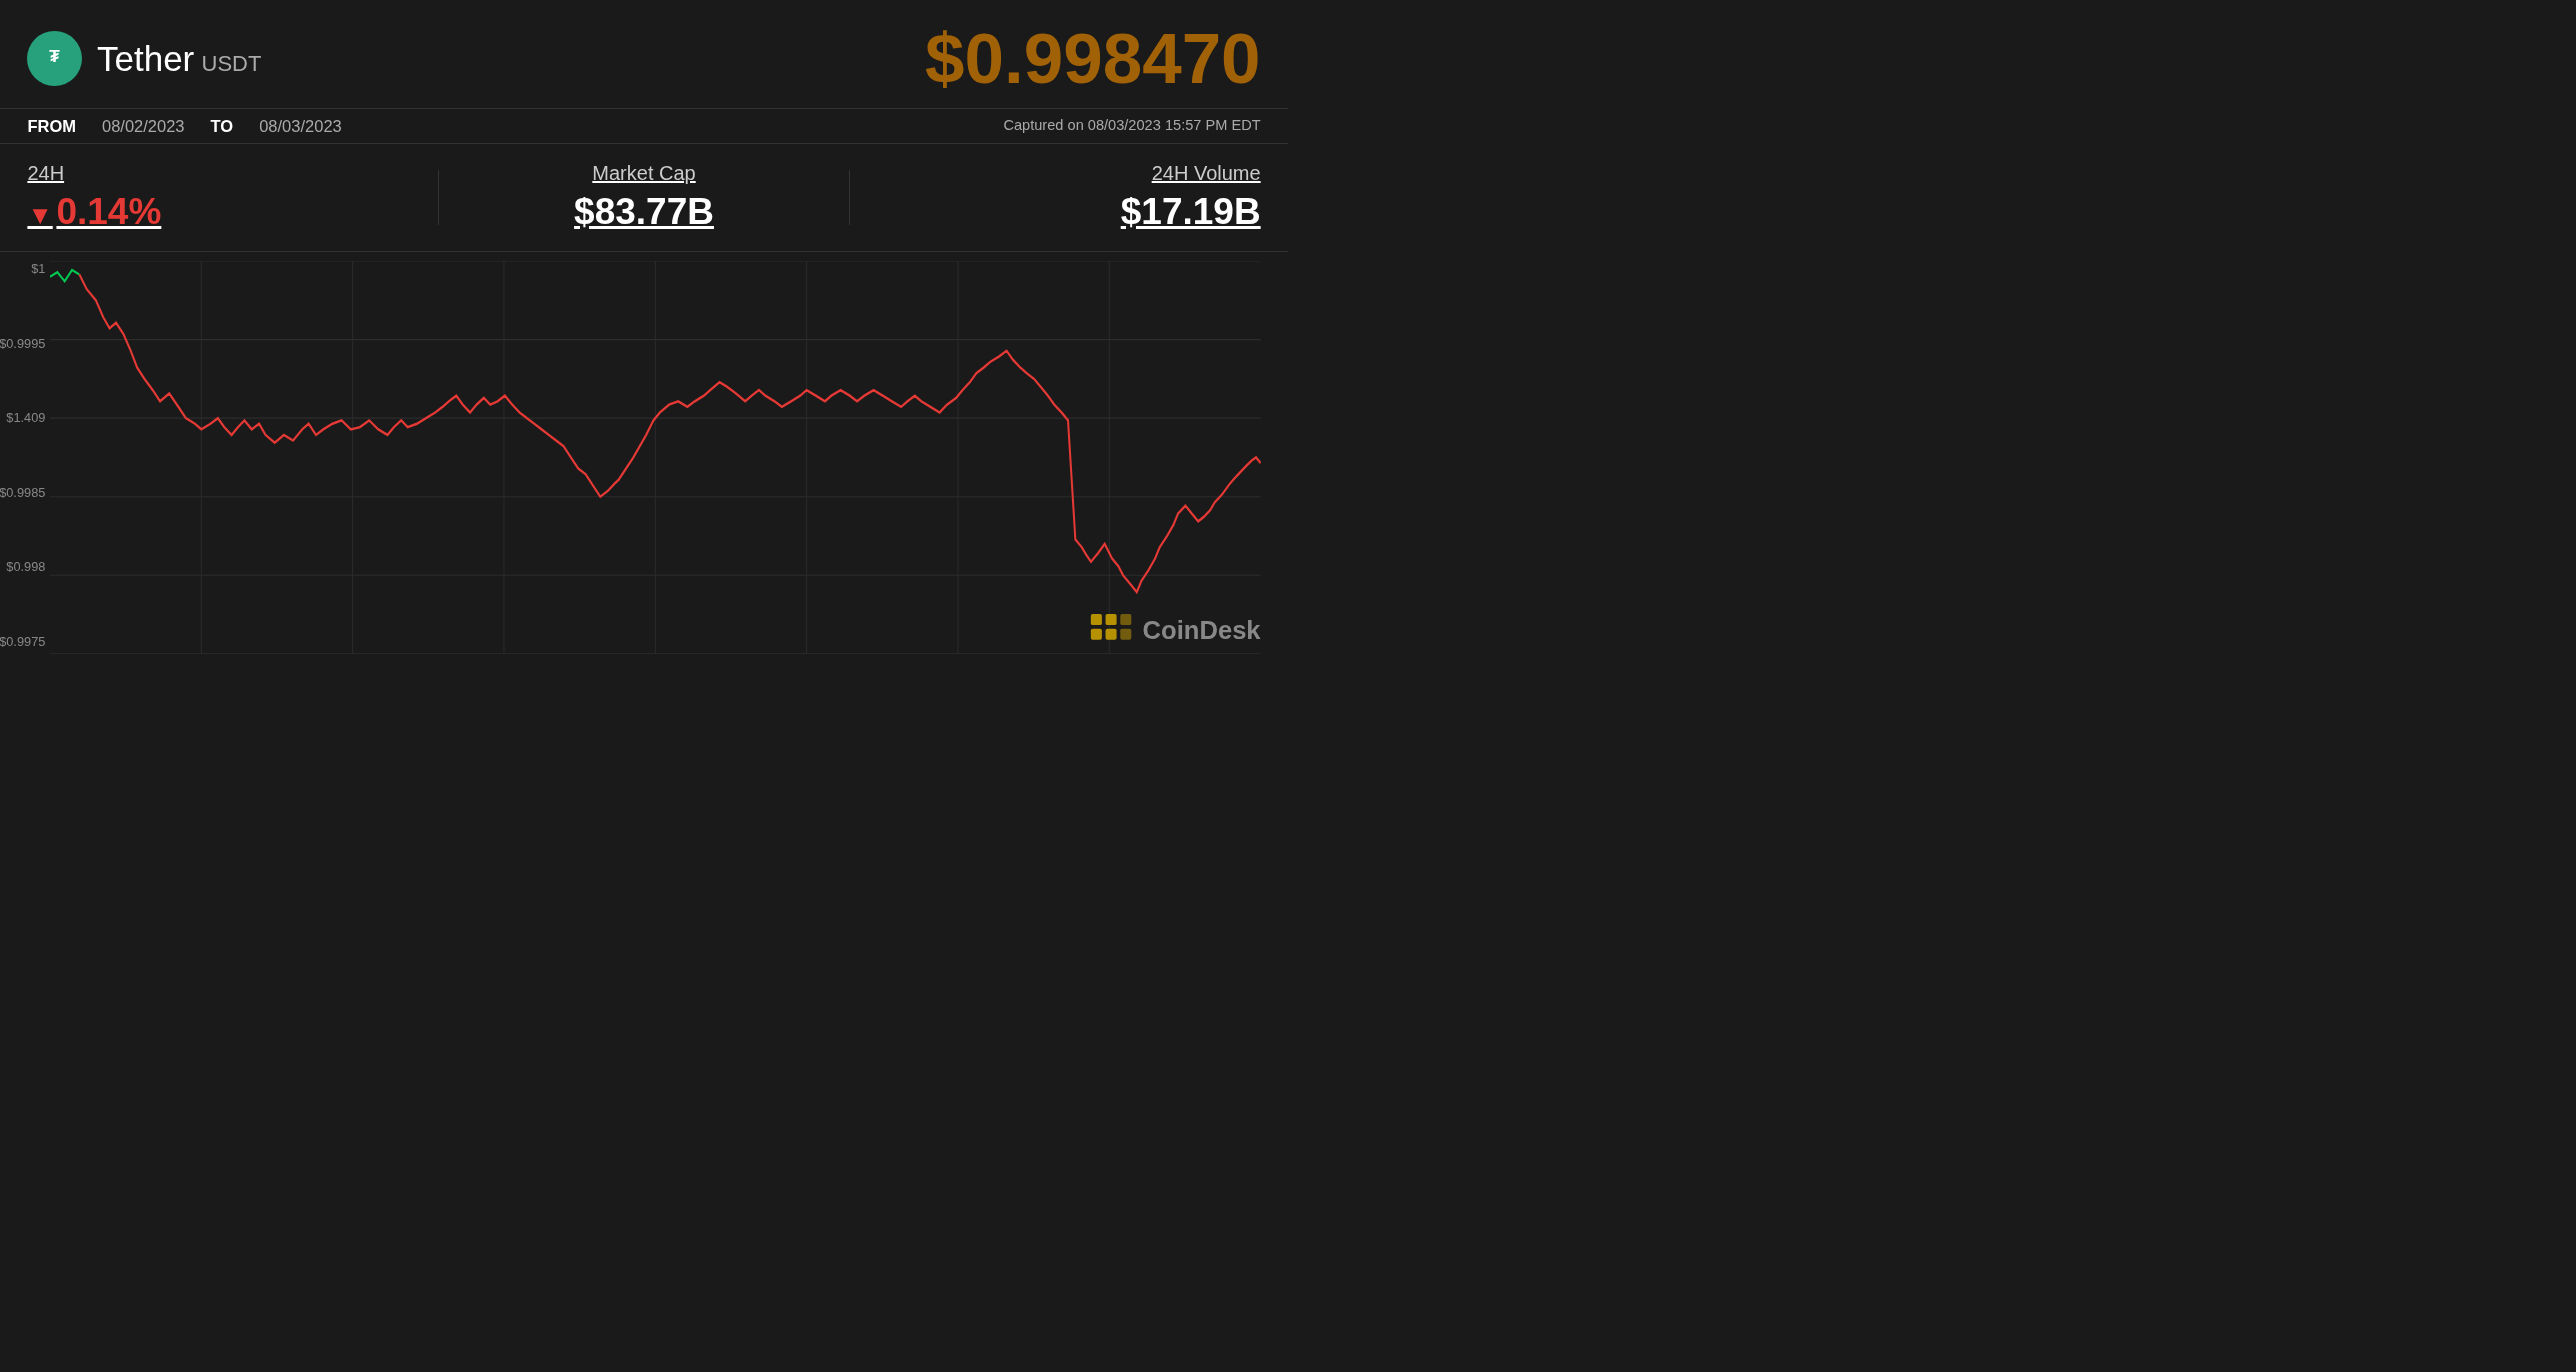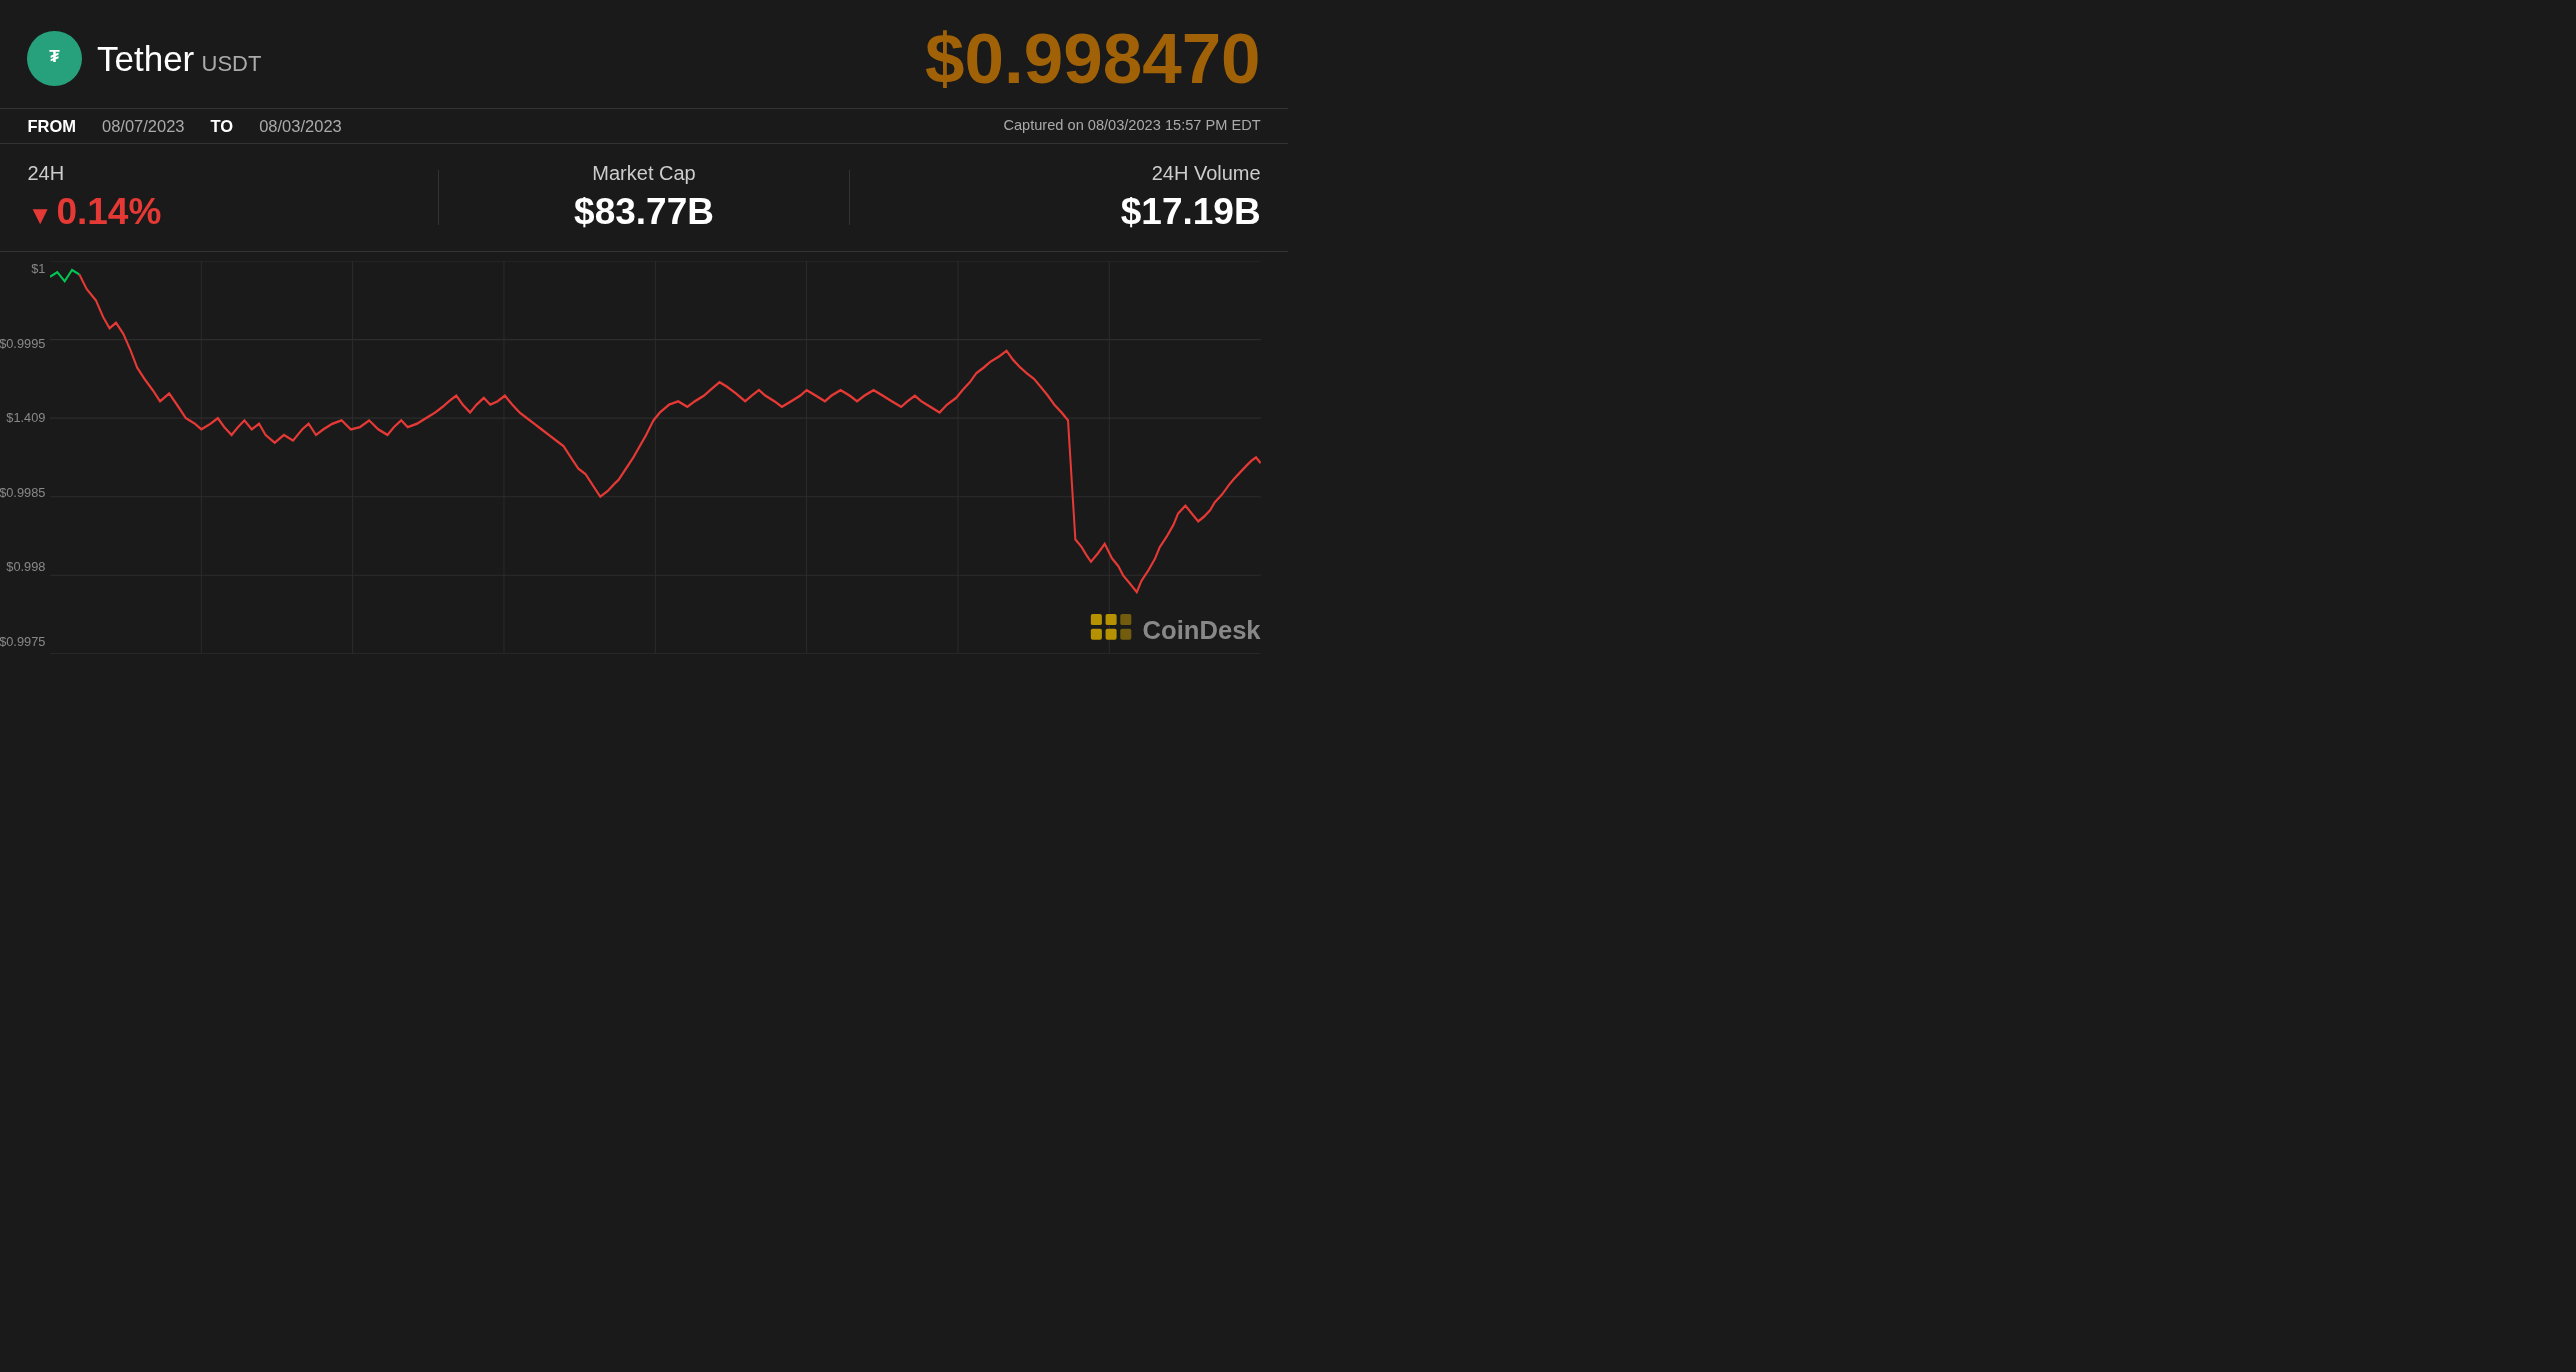--- a/index.html
+++ b/index.html
@@ -85,20 +85,21 @@
       display: flex;
       align-items: center;
       padding: 18.3px 27.4px;
       border-bottom: 0.9px solid #333;
     }
     .stat-item {
       flex: 1;
       display: flex;
       flex-direction: column;
       gap: 5.5px;
+      text-decoration: underline;
     }
     .stat-label {
       font-size: 20px;
       font-weight: 400;
       color: #cccccc;
     }
     .stat-value {
       font-size: 37px;
       font-weight: 800;
       color: #ffffff;
@@ -199,21 +200,21 @@
       </div>
       <div>
         <span class="coin-name">Tether</span><span class="coin-symbol">USDT</span>
       </div>
     </div>
     <div class="current-price">$0.998470</div>
   </div>
 
   <div class="date-range">
     <span class="date-label">FROM</span>
-    <span class="date-value">08/07/2023</span>
+    <span class="date-value">08/02/2023</span>
     <span class="date-label">TO</span>
     <span class="date-value">08/03/2023</span>
     <span class="capture-info">Captured on 08/03/2023 15:57 PM EDT</span>
   </div>
 
   <div class="stats-row">
     <div class="stat-item">
       <span class="stat-label">24H</span>
       <span class="stat-value negative">
         <span class="change-arrow">▼</span><span>0.14%</span>

